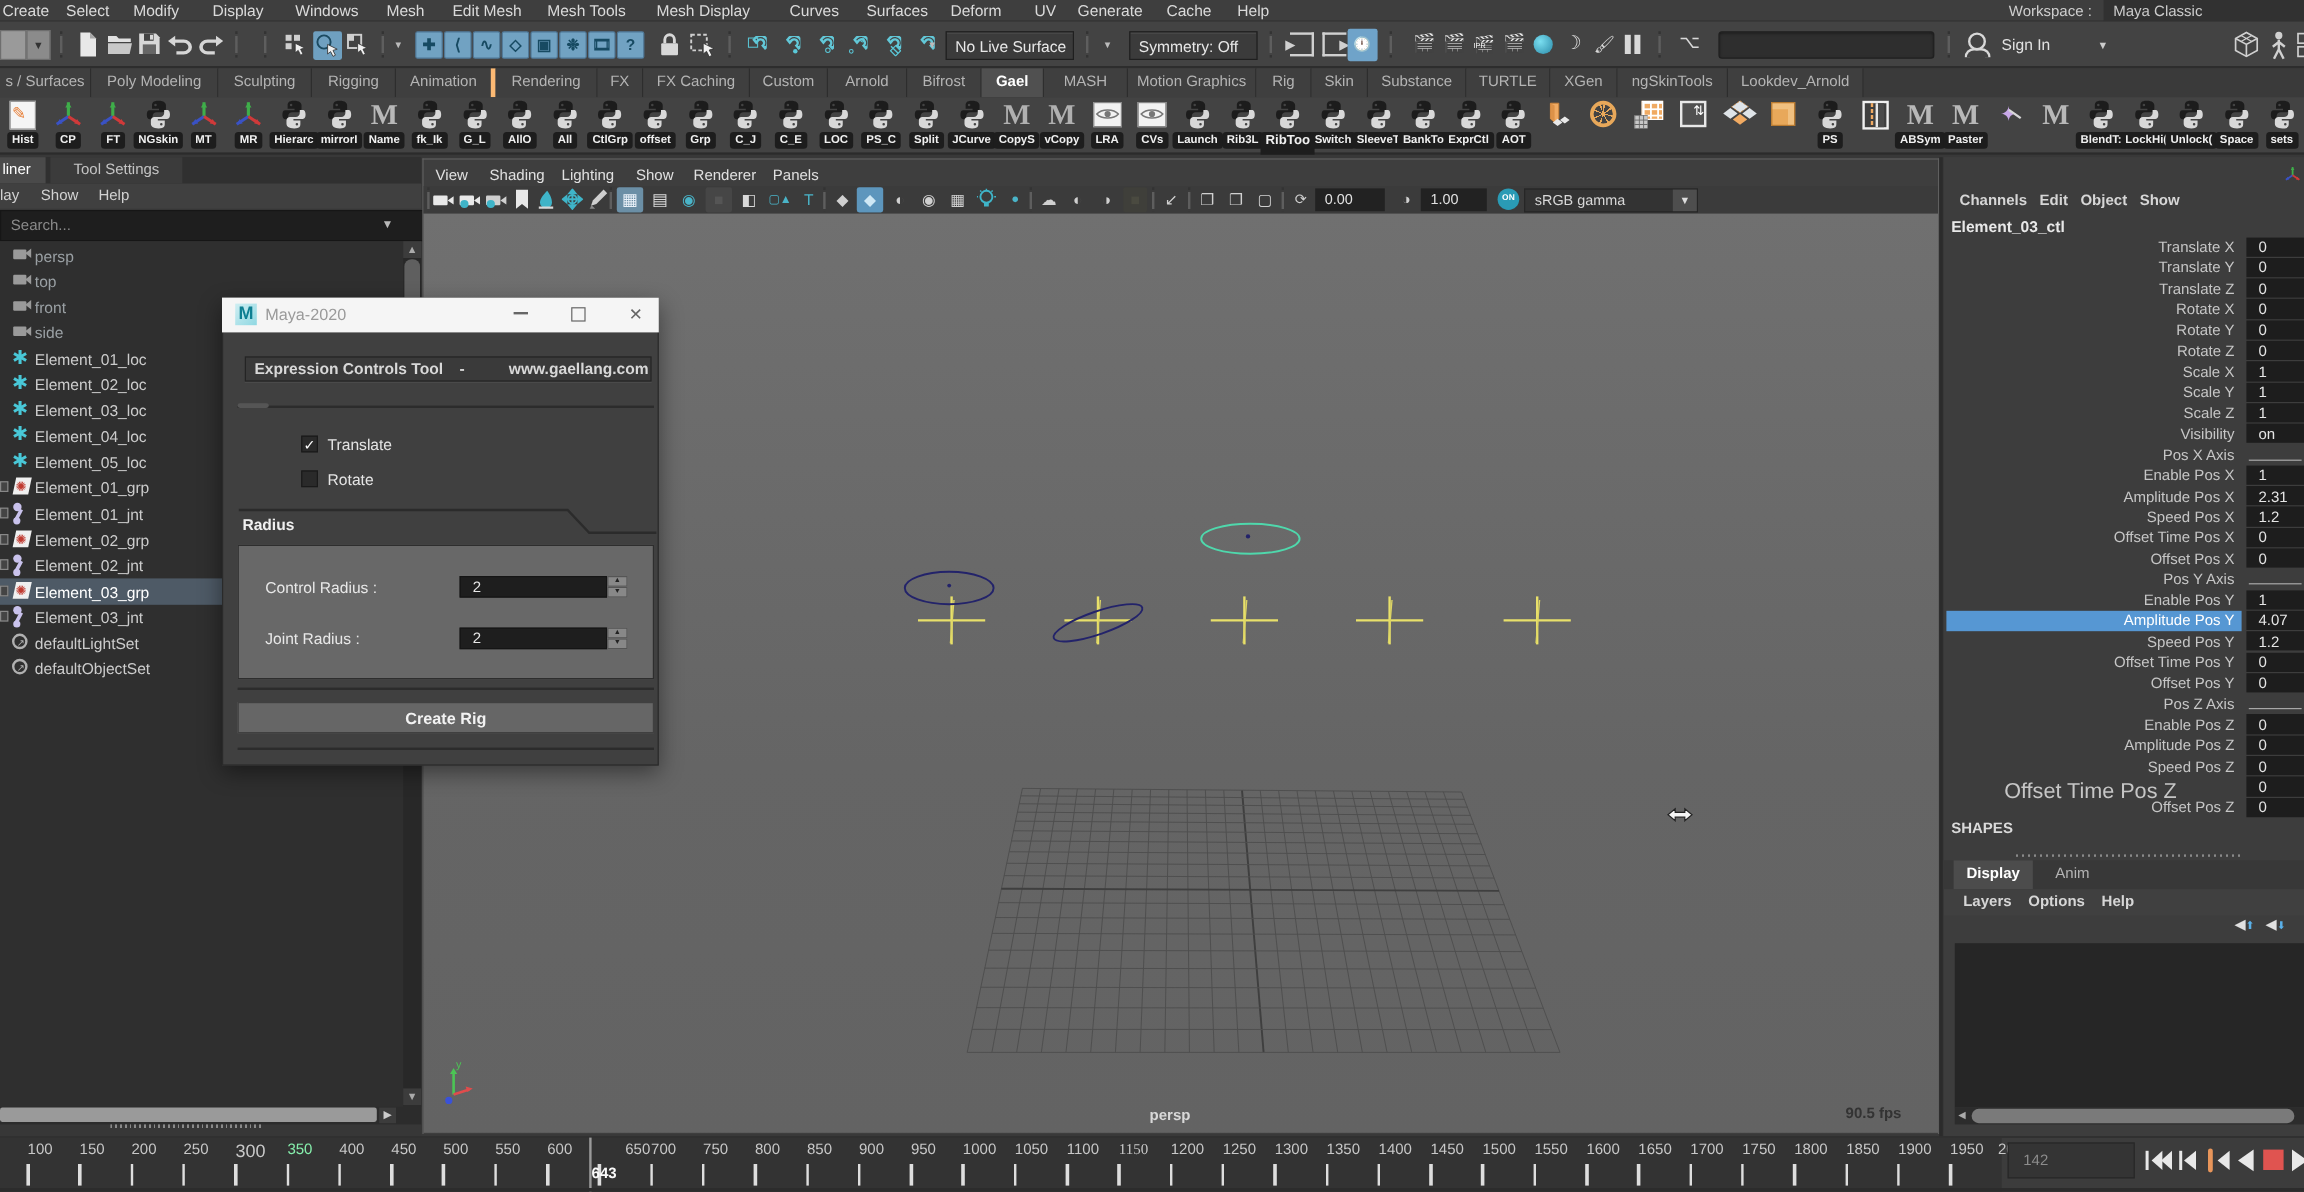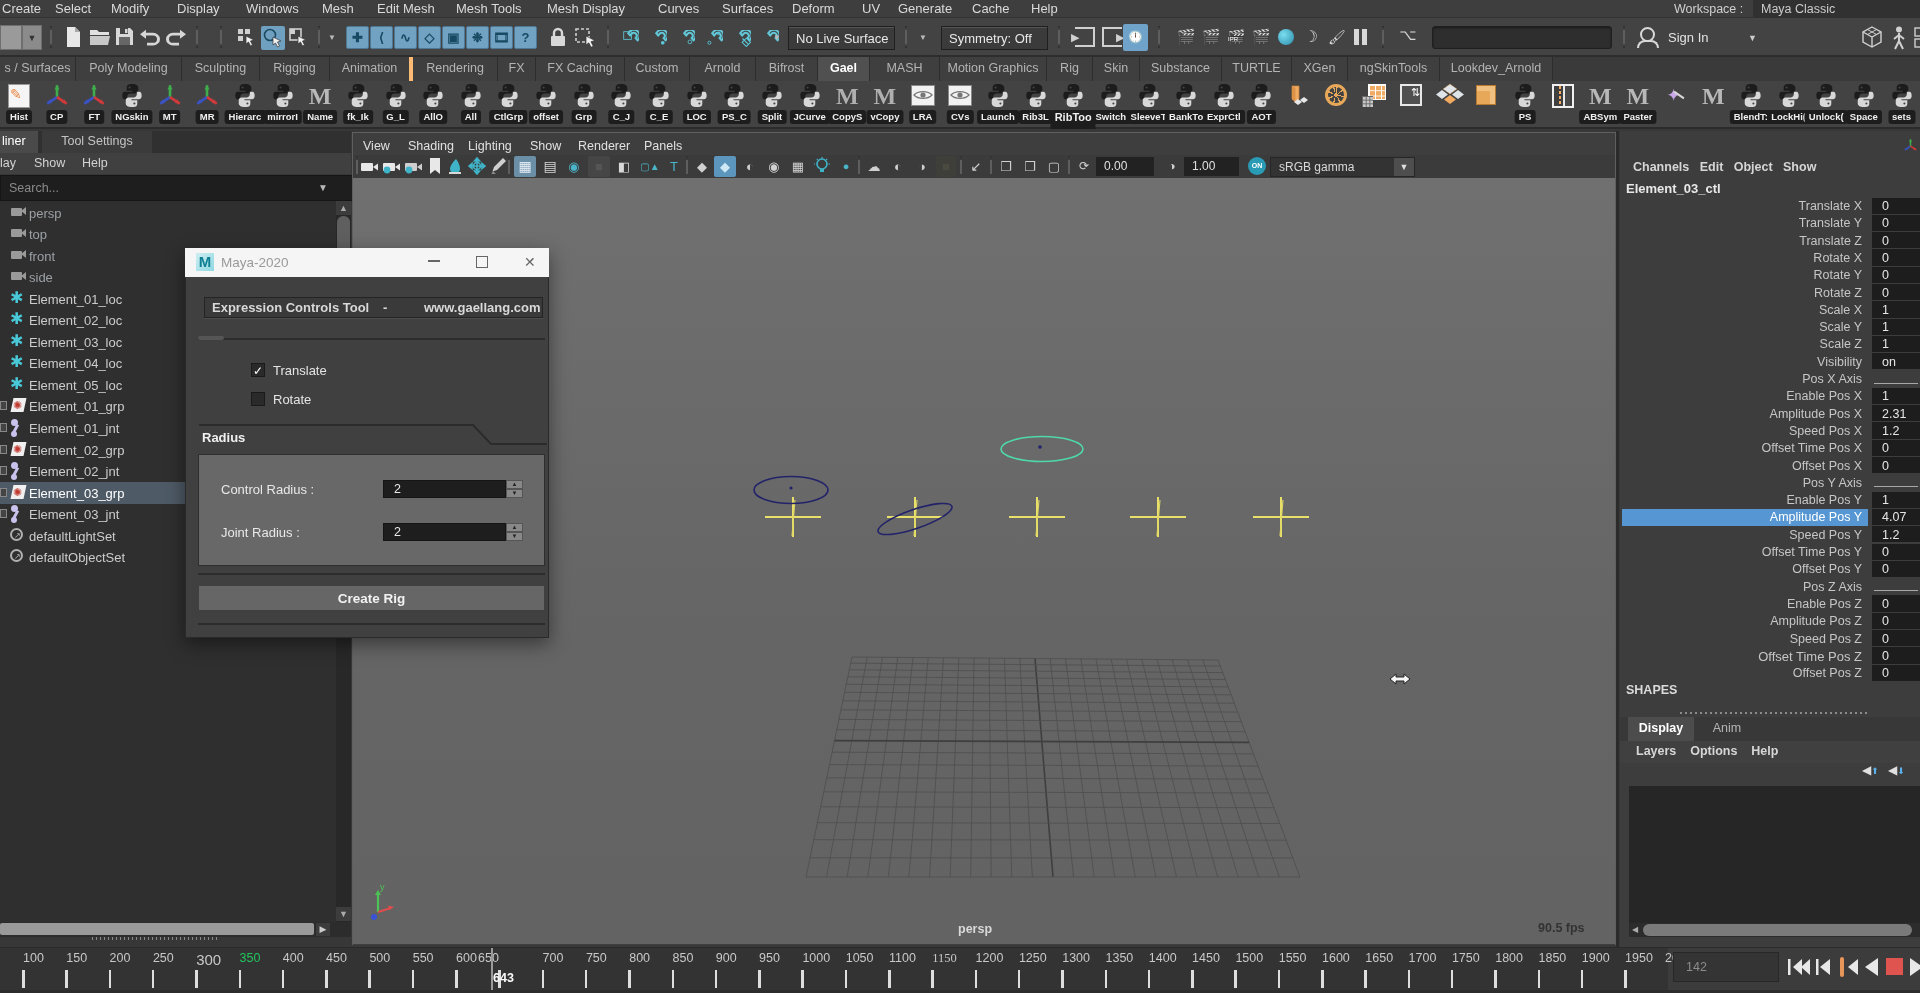--- a/index.html
+++ b/index.html
@@ -662,21 +662,21 @@
 <div class="abs" style="left:1622px;top:562.3px;width:240px;text-align:right;font-size:12.5px;color:#c6c6c6;">Offset Pos Y</div>
 <div class="abs" style="left:1872px;top:560.8px;width:48px;height:16.3px;background:#1d1d1d;color:#e6e6e6;font-size:12.5px;padding:1.5px 0 0 10px;">0</div>
 <div class="abs" style="left:1622px;top:579.6px;width:240px;text-align:right;font-size:12.5px;color:#c6c6c6;">Pos Z Axis</div>
 <div class="abs" style="left:1874px;top:590.1px;width:44px;height:1px;background:#a8a8a8;"></div>
 <div class="abs" style="left:1622px;top:596.9000000000001px;width:240px;text-align:right;font-size:12.5px;color:#c6c6c6;">Enable Pos Z</div>
 <div class="abs" style="left:1872px;top:595.4000000000001px;width:48px;height:16.3px;background:#1d1d1d;color:#e6e6e6;font-size:12.5px;padding:1.5px 0 0 10px;">0</div>
 <div class="abs" style="left:1622px;top:614.2px;width:240px;text-align:right;font-size:12.5px;color:#c6c6c6;">Amplitude Pos Z</div>
 <div class="abs" style="left:1872px;top:612.7px;width:48px;height:16.3px;background:#1d1d1d;color:#e6e6e6;font-size:12.5px;padding:1.5px 0 0 10px;">0</div>
 <div class="abs" style="left:1622px;top:631.5px;width:240px;text-align:right;font-size:12.5px;color:#c6c6c6;">Speed Pos Z</div>
 <div class="abs" style="left:1872px;top:630.0px;width:48px;height:16.3px;background:#1d1d1d;color:#e6e6e6;font-size:12.5px;padding:1.5px 0 0 10px;">0</div>
-<div class="abs" style="left:1622px;top:648.8px;width:240px;text-align:right;font-size:13px;color:#c6c6c6;">Offset Time Pos Z</div>
+<div class="abs" style="left:1622px;top:648.8px;width:240px;text-align:center;font-size:18px;color:#c6c6c6;">Offset Time Pos Z</div>
 <div class="abs" style="left:1872px;top:647.3px;width:48px;height:16.3px;background:#1d1d1d;color:#e6e6e6;font-size:12.5px;padding:1.5px 0 0 10px;">0</div>
 <div class="abs" style="left:1622px;top:666.1px;width:240px;text-align:right;font-size:12.5px;color:#c6c6c6;">Offset Pos Z</div>
 <div class="abs" style="left:1872px;top:664.6px;width:48px;height:16.3px;background:#1d1d1d;color:#e6e6e6;font-size:12.5px;padding:1.5px 0 0 10px;">0</div>
 <div class="abs" style="left:1626px;top:683px;font-size:12.5px;color:#dadada;font-weight:bold;">SHAPES</div>
 <div class="abs" style="left:1680px;top:712px;width:190px;height:2px;background:repeating-linear-gradient(90deg,#8a8a8a 0 2px,transparent 2px 5px);"></div>
 <div class="abs" style="left:1620px;top:717px;width:300px;height:24px;background:#383838;"></div>
 <div class="abs" style="left:1628px;top:717px;width:66px;height:24px;background:#4c4c4c;color:#fff;font-size:12.5px;font-weight:bold;text-align:center;padding-top:4px;">Display</div>
 <div class="abs" style="left:1696px;top:717px;width:62px;height:24px;color:#b4b4b4;font-size:12.5px;text-align:center;padding-top:4px;">Anim</div>
 <div class="abs" style="left:1620px;top:741px;width:300px;height:22px;background:#404040;"></div>
 <div class="abs" style="left:1636px;top:744px;font-size:12.5px;color:#d6d6d6;font-weight:bold;">Layers&nbsp;&nbsp;&nbsp;&nbsp;Options&nbsp;&nbsp;&nbsp;&nbsp;Help</div>
@@ -691,33 +691,33 @@
 <div class="abs" style="left:23.0px;top:951px;font-size:12.5px;color:#c8c8c8;">100</div>
 <div class="abs" style="left:22.0px;top:970px;width:2.5px;height:18px;background:#dedede;"></div>
 <div class="abs" style="left:66.3px;top:951px;font-size:12.5px;color:#c8c8c8;">150</div>
 <div class="abs" style="left:65.3px;top:970px;width:2.5px;height:18px;background:#dedede;"></div>
 <div class="abs" style="left:109.6px;top:951px;font-size:12.5px;color:#c8c8c8;">200</div>
 <div class="abs" style="left:108.6px;top:970px;width:2.5px;height:18px;background:#dedede;"></div>
 <div class="abs" style="left:152.89999999999998px;top:951px;font-size:12.5px;color:#c8c8c8;">250</div>
 <div class="abs" style="left:151.89999999999998px;top:970px;width:2.5px;height:18px;background:#dedede;"></div>
 <div class="abs" style="left:196.2px;top:951px;font-size:15px;color:#c8c8c8;">300</div>
 <div class="abs" style="left:195.2px;top:970px;width:2.5px;height:18px;background:#dedede;"></div>
-<div class="abs" style="left:239.5px;top:951px;font-size:12.5px;color:#22c55e;">350</div>
+<div class="abs" style="left:239.5px;top:951px;font-size:12.5px;color:#86efac;">350</div>
 <div class="abs" style="left:238.5px;top:970px;width:2.5px;height:18px;background:#dedede;"></div>
 <div class="abs" style="left:282.79999999999995px;top:951px;font-size:12.5px;color:#c8c8c8;">400</div>
 <div class="abs" style="left:281.79999999999995px;top:970px;width:2.5px;height:18px;background:#dedede;"></div>
 <div class="abs" style="left:326.09999999999997px;top:951px;font-size:12.5px;color:#c8c8c8;">450</div>
 <div class="abs" style="left:325.09999999999997px;top:970px;width:2.5px;height:18px;background:#dedede;"></div>
 <div class="abs" style="left:369.4px;top:951px;font-size:12.5px;color:#c8c8c8;">500</div>
 <div class="abs" style="left:368.4px;top:970px;width:2.5px;height:18px;background:#dedede;"></div>
 <div class="abs" style="left:412.7px;top:951px;font-size:12.5px;color:#c8c8c8;">550</div>
 <div class="abs" style="left:411.7px;top:970px;width:2.5px;height:18px;background:#dedede;"></div>
 <div class="abs" style="left:456.0px;top:951px;font-size:12.5px;color:#c8c8c8;">600</div>
 <div class="abs" style="left:455.0px;top:970px;width:2.5px;height:18px;background:#dedede;"></div>
-<div class="abs" style="left:478px;top:951px;font-size:12.5px;color:#c8c8c8;">650</div>
+<div class="abs" style="left:521px;top:951px;font-size:12.5px;color:#c8c8c8;">650</div>
 <div class="abs" style="left:498.29999999999995px;top:970px;width:2.5px;height:18px;background:#dedede;"></div>
 <div class="abs" style="left:542.5999999999999px;top:951px;font-size:12.5px;color:#c8c8c8;">700</div>
 <div class="abs" style="left:541.5999999999999px;top:970px;width:2.5px;height:18px;background:#dedede;"></div>
 <div class="abs" style="left:585.9px;top:951px;font-size:12.5px;color:#c8c8c8;">750</div>
 <div class="abs" style="left:584.9px;top:970px;width:2.5px;height:18px;background:#dedede;"></div>
 <div class="abs" style="left:629.1999999999999px;top:951px;font-size:12.5px;color:#c8c8c8;">800</div>
 <div class="abs" style="left:628.1999999999999px;top:970px;width:2.5px;height:18px;background:#dedede;"></div>
 <div class="abs" style="left:672.5px;top:951px;font-size:12.5px;color:#c8c8c8;">850</div>
 <div class="abs" style="left:671.5px;top:970px;width:2.5px;height:18px;background:#dedede;"></div>
 <div class="abs" style="left:715.8px;top:951px;font-size:12.5px;color:#c8c8c8;">900</div>

